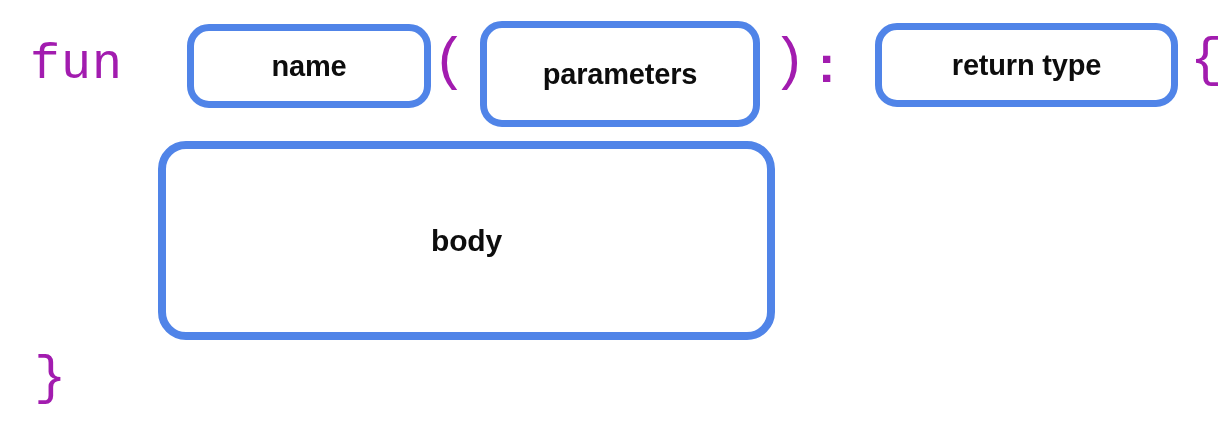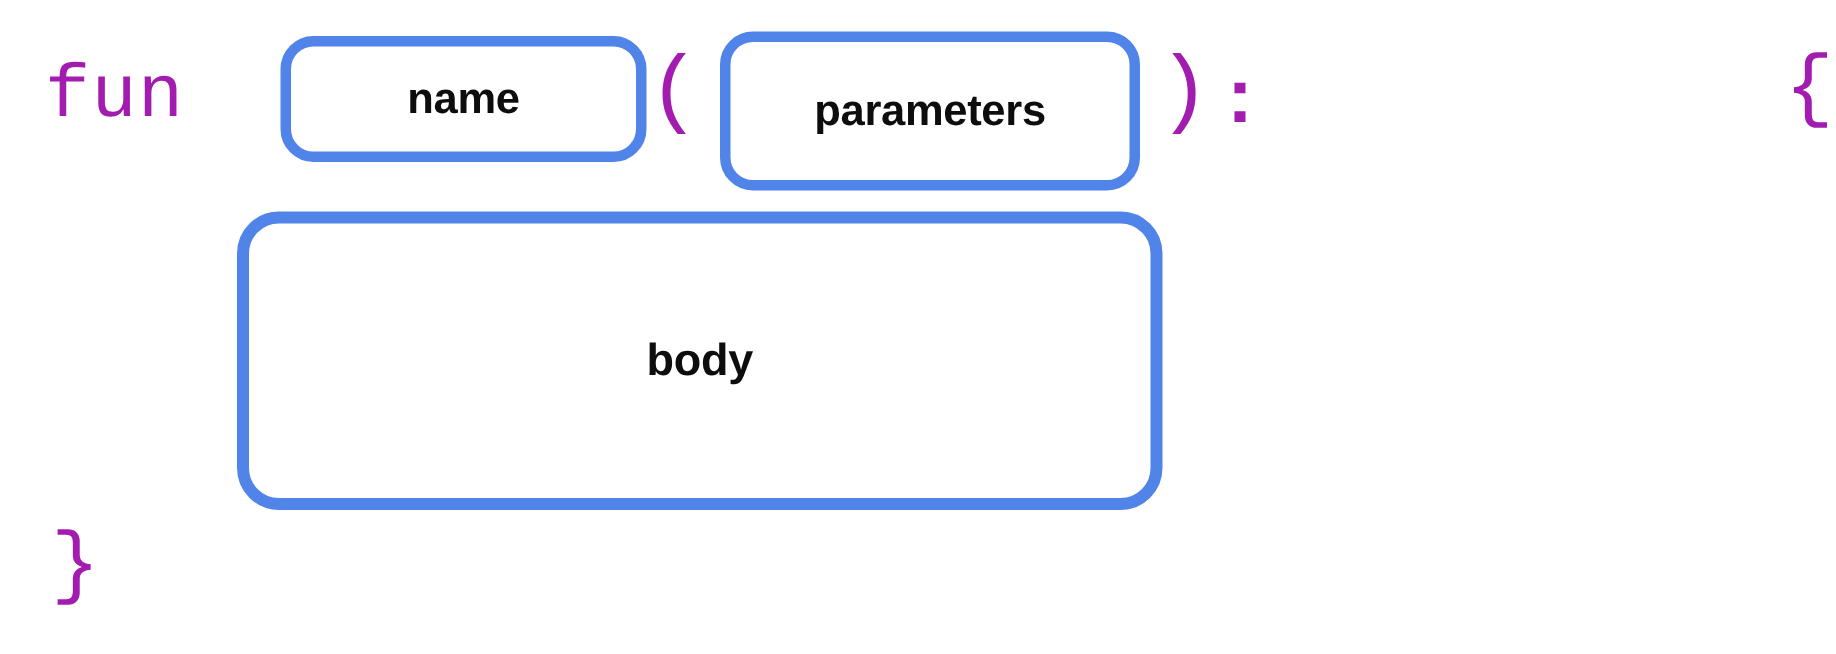--- a/index.html
+++ b/index.html
@@ -141,20 +141,23 @@
   <span class="syntax paren-open">(</span>
 
   <div class="slot" id="slot-parameters">
     <span class="slot-label">parameters</span>
   </div>
 
   <span class="syntax paren-close">)</span>
 
   <span class="syntax colon">:</span>
 
+  <div class="slot" id="slot-returntype">
+    <span class="slot-label">return type</span>
+  </div>
 
   <span class="syntax brace-open">{</span>
 
   <div class="slot" id="slot-body">
     <span class="slot-label">body</span>
   </div>
 
   <span class="syntax brace-close">}</span>
 
 </div>

